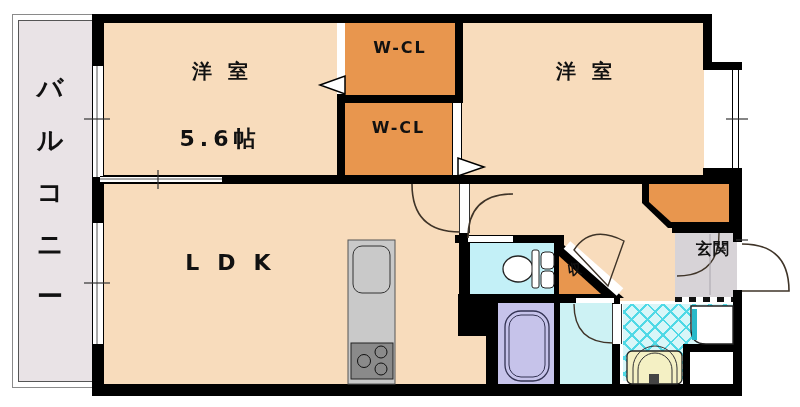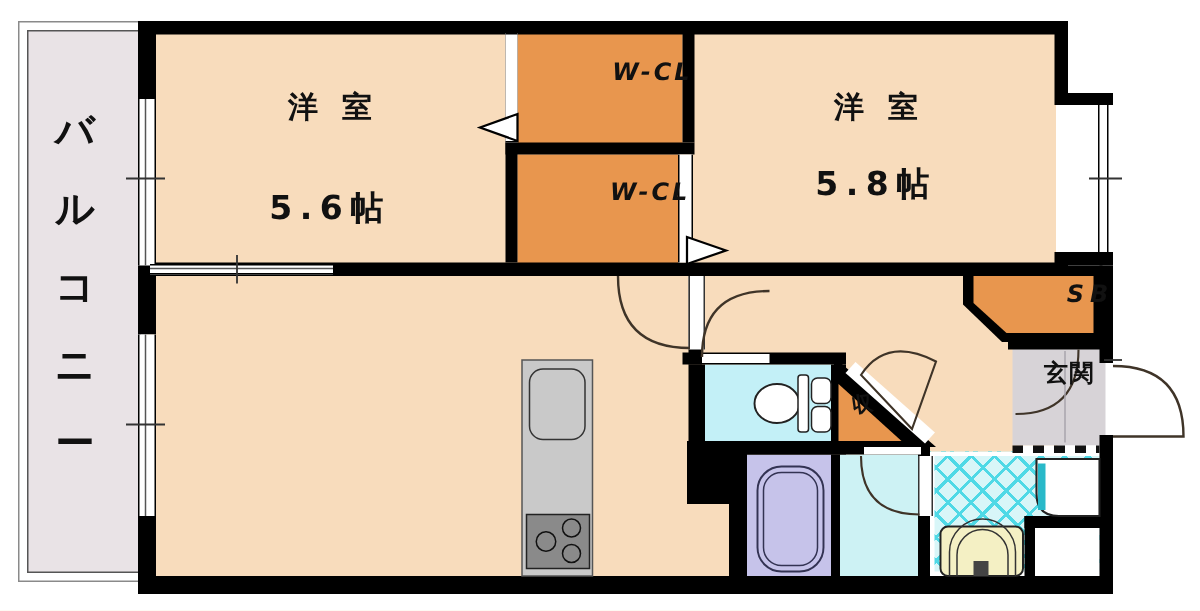--- a/index.html
+++ b/index.html
@@ -26,21 +26,21 @@
   .gap{position:absolute;background:#fff;}
   .dashstep{position:absolute;background:repeating-linear-gradient(90deg,#111 0 7px,#fff 7px 14px);}
   
   .balcony-outer{position:absolute;left:12px;top:14px;width:80px;height:372px;border:1px solid #8a8a8a;}
   .balcony-inner{position:absolute;left:18px;top:20px;width:73px;height:360px;
                  background:var(--balcony,#e9e3e6);border:1px solid #555;}
   .balcony-label{position:absolute;left:30px;top:62px;width:40px;font-size:26px;font-weight:bold;
                  color:#111;line-height:52px;word-break:break-all;text-align:center;}
   
   .lbl{position:absolute;color:#111;font-weight:bold;text-align:center;white-space:nowrap;}
-  .it{font-style:italic;padding-left:35px;}
+  .it{}
   svg.overlay{position:absolute;left:0;top:0;pointer-events:none;}
 </style>
 </head>
 <body>
 
 <div class="plan">
 
   <div class="balcony-outer"></div>
   <div class="balcony-inner"></div>
   <div class="balcony-label">バルコニー</div>
@@ -149,18 +149,17 @@
     <line x1="726" y1="119" x2="748" y2="119" stroke="#333" stroke-width="1.2"></line>
     <line x1="736" y1="240" x2="748" y2="240" stroke="#333" stroke-width="1.2"></line>
     <line x1="710" y1="234" x2="710" y2="295" stroke="#a9a5ad" stroke-width="1"></line>
   </svg>
 
   <div class="lbl" style="left:120px;top:58px;width:200px;font-size:20px;letter-spacing:16px;text-indent:16px;">洋室</div>
   <div class="lbl" style="left:120px;top:124px;width:200px;font-size:22px;letter-spacing:5px;">5.6帖</div>
   <div class="lbl it" style="left:345px;top:38px;width:110px;font-size:16px;letter-spacing:2px;">W-CL</div>
   <div class="lbl it" style="left:345px;top:118px;width:107px;font-size:16px;letter-spacing:2px;">W-CL</div>
   <div class="lbl" style="left:484px;top:58px;width:200px;font-size:20px;letter-spacing:16px;text-indent:16px;">洋室</div>
-  <div class="lbl" style="left:484px;top:108px;width:200px;font-size:22px;letter-spacing:5px;">5.8帖</div>
-  <div class="lbl it" style="left:652px;top:186px;width:80px;font-size:16px;letter-spacing:4px;">SB</div>
+  <div class="lbl it" style="left:128px;top:250px;width:200px;font-size:22px;letter-spacing:18px;text-indent:18px;">LDK</div>
   <div class="lbl" style="left:675px;top:239px;width:76px;font-size:16px;letter-spacing:1px;">玄関</div>
   <div class="lbl" style="left:562px;top:261px;width:26px;font-size:14px;transform:rotate(-8deg);">収</div>
 
 </div>
 
 </body></html>

